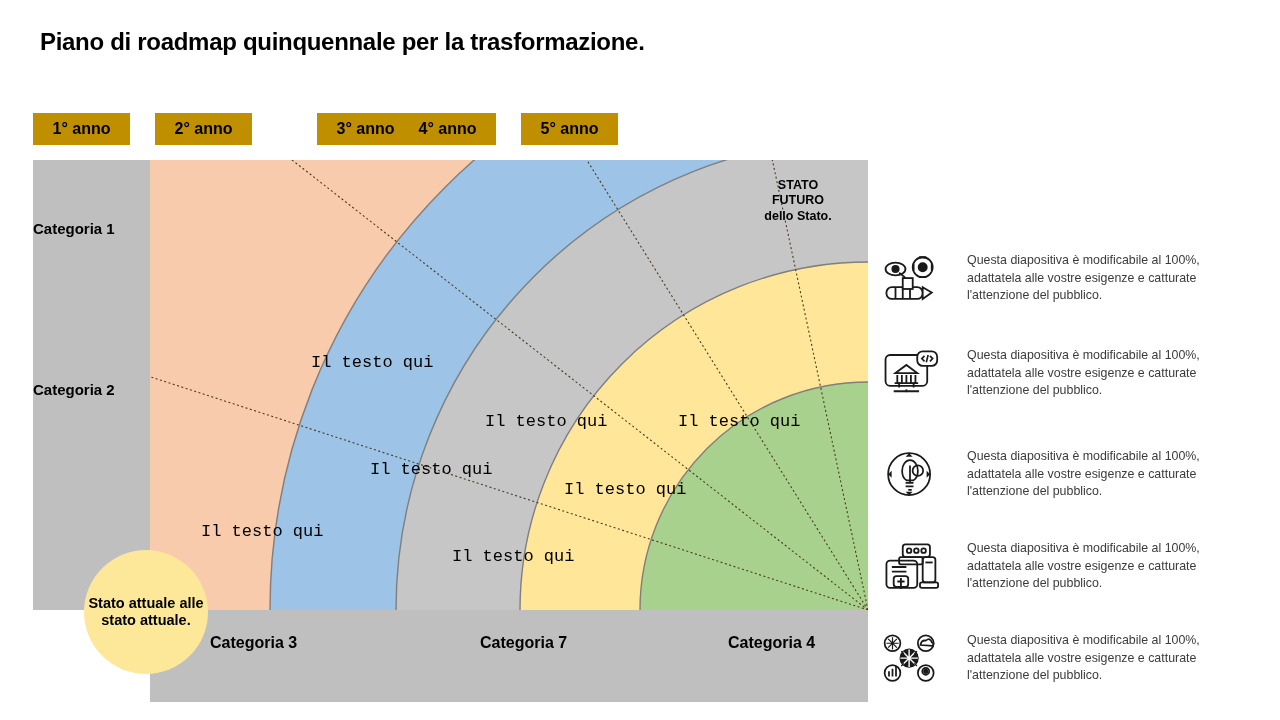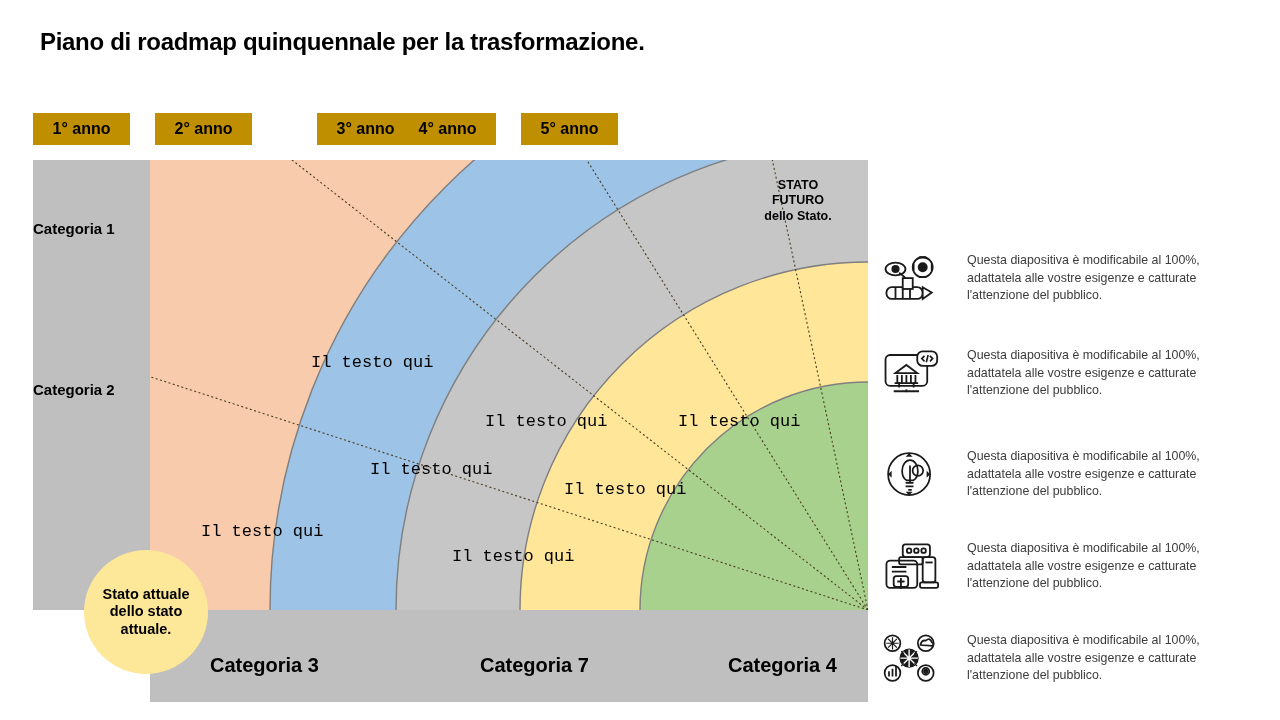--- a/index.html
+++ b/index.html
@@ -43,21 +43,21 @@
   .left-label{
     position:absolute;left:0;width:106px;text-align:left;
     font-size:15px;font-weight:bold;color:#000;
   }
   
   #bottom-bar{
     position:absolute;left:150px;top:610px;width:718px;height:92px;
     background:#BFBFBF;
   }
   .bottom-label{
-    position:absolute;top:44px;font-size:20px;font-weight:bold;color:#000;
+    position:absolute;top:24px;font-size:16px;font-weight:bold;color:#000;
     text-align:center;
   }
 
   
   #current-state{
     position:absolute;left:84px;top:550px;width:124px;height:124px;
     border-radius:50%;background:#FDE89A;
     display:flex;align-items:center;justify-content:center;text-align:center;
     font-size:14.5px;font-weight:bold;color:#000;line-height:1.18;
     z-index:5;
@@ -134,21 +134,21 @@
   <div id="left-col">
       <div class="left-label" style="top: 60px;">Categoria 1</div>
       <div class="left-label" style="top: 221px;">Categoria 2</div>
     </div>
   <div id="bottom-bar">
       <div class="bottom-label" style="left: 60px;">Categoria 3</div>
       <div class="bottom-label" style="left: 330px;">Categoria 7</div>
       <div class="bottom-label" style="left: 578px;">Categoria 4</div>
     </div>
 
-  <div id="current-state">Stato attuale dello stato attuale.</div>
+  <div id="current-state">Stato attuale alle stato attuale.</div>
 
   <div id="info-list">
       <div class="info-row" style="top: 0px;">
         <div class="info-icon">
     <svg viewBox="0 0 64 58" width="58" height="54">
       <g fill="none" stroke="#1a1a1a" stroke-width="2">
         <circle cx="46" cy="16" r="11"></circle>
               <circle cx="46" cy="16" r="4.5" fill="#1a1a1a"></circle>
         <path d="M36 12 L36 20 M56 12 L56 20 M42 5 L50 5 M42 27 L50 27"></path>
         <ellipse cx="16" cy="18" rx="11" ry="7"></ellipse>

